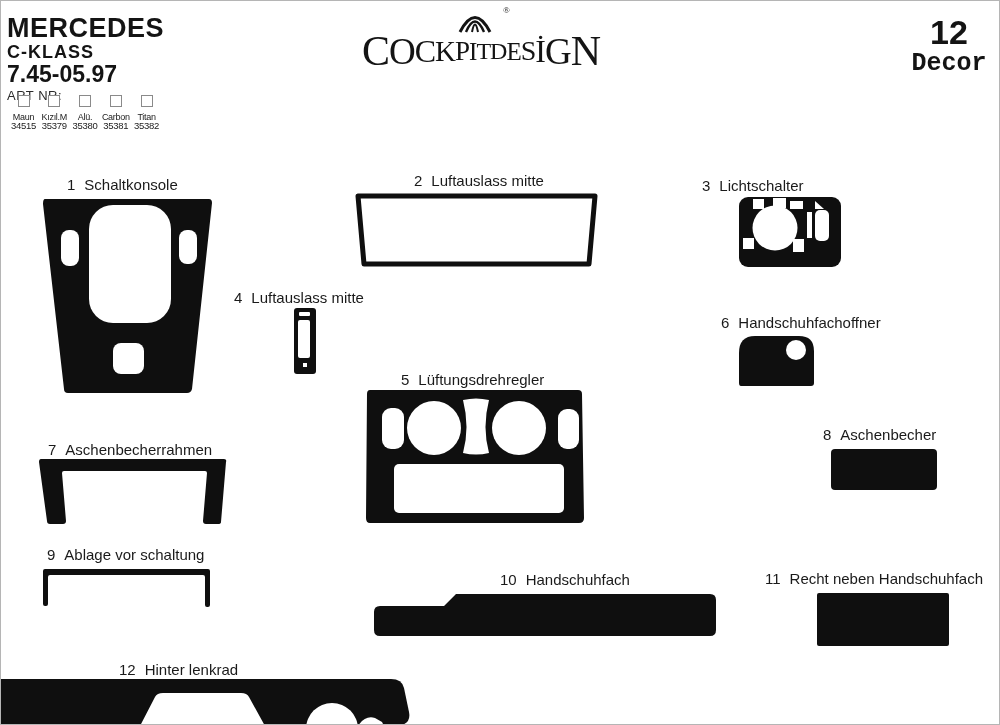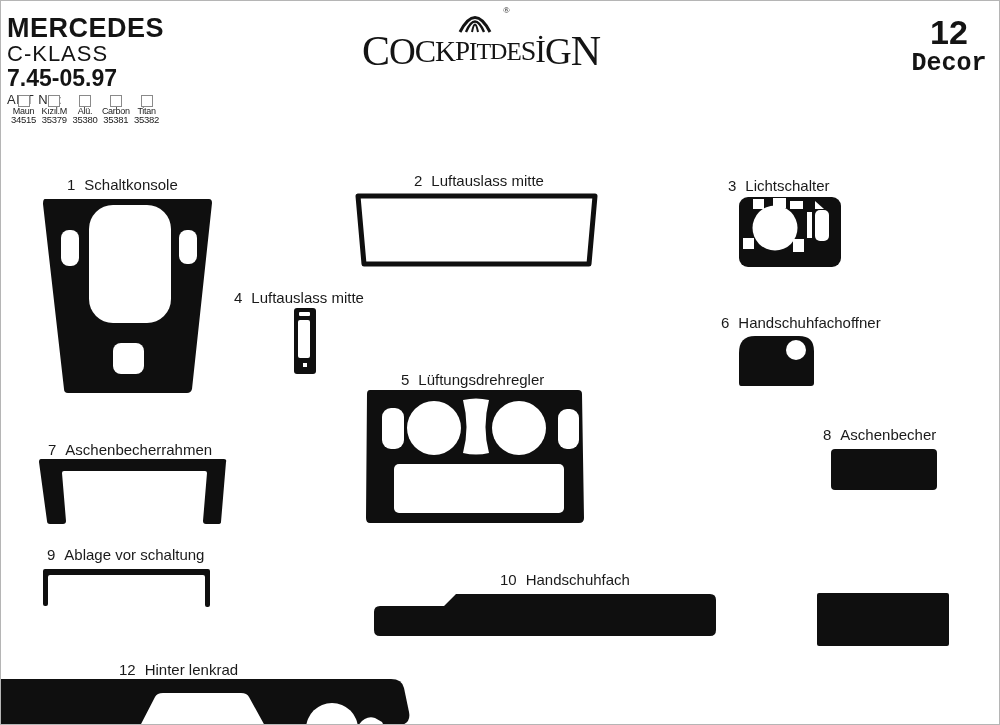--- a/index.html
+++ b/index.html
@@ -5,27 +5,27 @@
   html,body{margin:0;padding:0;background:#e8e8e8;}
   .page{
     position:relative;width:1000px;height:725px;background:#ffffff;
     box-sizing:border-box;border:1px solid #b5b5b5;overflow:hidden;
     font-family:"Liberation Sans", sans-serif;color:#141414;
   }
   .abs{position:absolute;}
   
   .brand{left:6px;top:14px;width:158px;text-align:left;line-height:1;}
   .brand .l1{font-size:27px;font-weight:bold;letter-spacing:.5px;}
-  .brand .l2{font-size:22px;font-weight:normal;margin-top:1px;letter-spacing:1px;}
+  .brand .l2{font-size:18px;font-weight:bold;margin-top:1px;letter-spacing:1px;}
   .brand .l3{font-size:23px;font-weight:bold;margin-top:2px;}
   .brand .artnr{font-size:13px;font-weight:400;margin-top:3px;color:#2a2a2a;letter-spacing:.5px;}
   .finishrow{left:8px;top:94px;width:152px;display:flex;justify-content:space-between;}
   .fincol{width:29px;display:flex;flex-direction:column;align-items:center;}
   .chk{width:12px;height:12px;border:1.5px solid #8a8a8a;background:#fff;box-sizing:border-box;}
-  .fname{font-size:9px;line-height:8px;letter-spacing:-.3px;color:#222;white-space:nowrap;}
+  .fname{font-size:9px;line-height:8px;margin-top:6px;letter-spacing:-.3px;color:#222;white-space:nowrap;}
   .fnum{font-size:9.5px;line-height:9px;letter-spacing:-.3px;color:#222;white-space:nowrap;}
   
   .logo{left:352px;top:6px;width:256px;text-align:center;font-family:"Liberation Serif", serif;}
   .emblemwrap{display:flex;justify-content:center;align-items:flex-start;height:26px;}
   .reg{font-size:9px;margin-left:1px;margin-top:-2px;}
   .arc{display:flex;justify-content:center;align-items:center;margin-top:-3px;letter-spacing:-1px;}
   .lg{display:inline-block;line-height:1;}
   .lg:nth-child(1){font-size:42px}.lg:nth-child(2){font-size:37px}
   .lg:nth-child(3){font-size:32px}.lg:nth-child(4){font-size:29px}
   .lg:nth-child(5){font-size:27px}.lg:nth-child(6){font-size:25px}
@@ -116,21 +116,21 @@
     <div class="cnt">12</div>
     <div class="lbl">Decor</div>
   </div>
 
   <div class="plabel" style="left:66px;top:175px">
     <span class="pnum">1</span><span>Schaltkonsole</span>
   </div>
   <div class="plabel" style="left:413px;top:171px">
     <span class="pnum">2</span><span>Luftauslass mitte</span>
   </div>
-  <div class="plabel" style="left:727px;top:176px">
+  <div class="plabel" style="left:701px;top:176px">
     <span class="pnum">3</span><span>Lichtschalter</span>
   </div>
   <div class="plabel" style="left:233px;top:288px">
     <span class="pnum">4</span><span>Luftauslass mitte</span>
   </div>
   <div class="plabel" style="left:400px;top:370px">
     <span class="pnum">5</span><span>Lüftungsdrehregler</span>
   </div>
   <div class="plabel" style="left:720px;top:313px">
     <span class="pnum">6</span><span>Handschuhfachoffner</span>
@@ -139,20 +139,23 @@
     <span class="pnum">7</span><span>Aschenbecherrahmen</span>
   </div>
   <div class="plabel" style="left:822px;top:425px">
     <span class="pnum">8</span><span>Aschenbecher</span>
   </div>
   <div class="plabel" style="left:46px;top:545px">
     <span class="pnum">9</span><span>Ablage vor schaltung</span>
   </div>
   <div class="plabel" style="left:499px;top:570px">
     <span class="pnum">10</span><span>Handschuhfach</span>
+  </div>
+  <div class="plabel" style="left:764px;top:569px">
+    <span class="pnum">11</span><span>Recht neben Handschuhfach</span>
   </div>
   <div class="plabel" style="left:118px;top:660px">
     <span class="pnum">12</span><span>Hinter lenkrad</span>
   </div>
 
   <svg class="abs canvas" width="1000" height="725" viewBox="0 0 1000 725">
 
     <g>
       <path class="ink" d="M44,198 H208 Q211,198 211,202 L191,388 Q190,392 186,392 H67 Q63,392 63,388 L42,203 Q42,198 44,198 Z"></path>
       <rect class="cut" x="88" y="204" width="82" height="118" rx="24"></rect>

